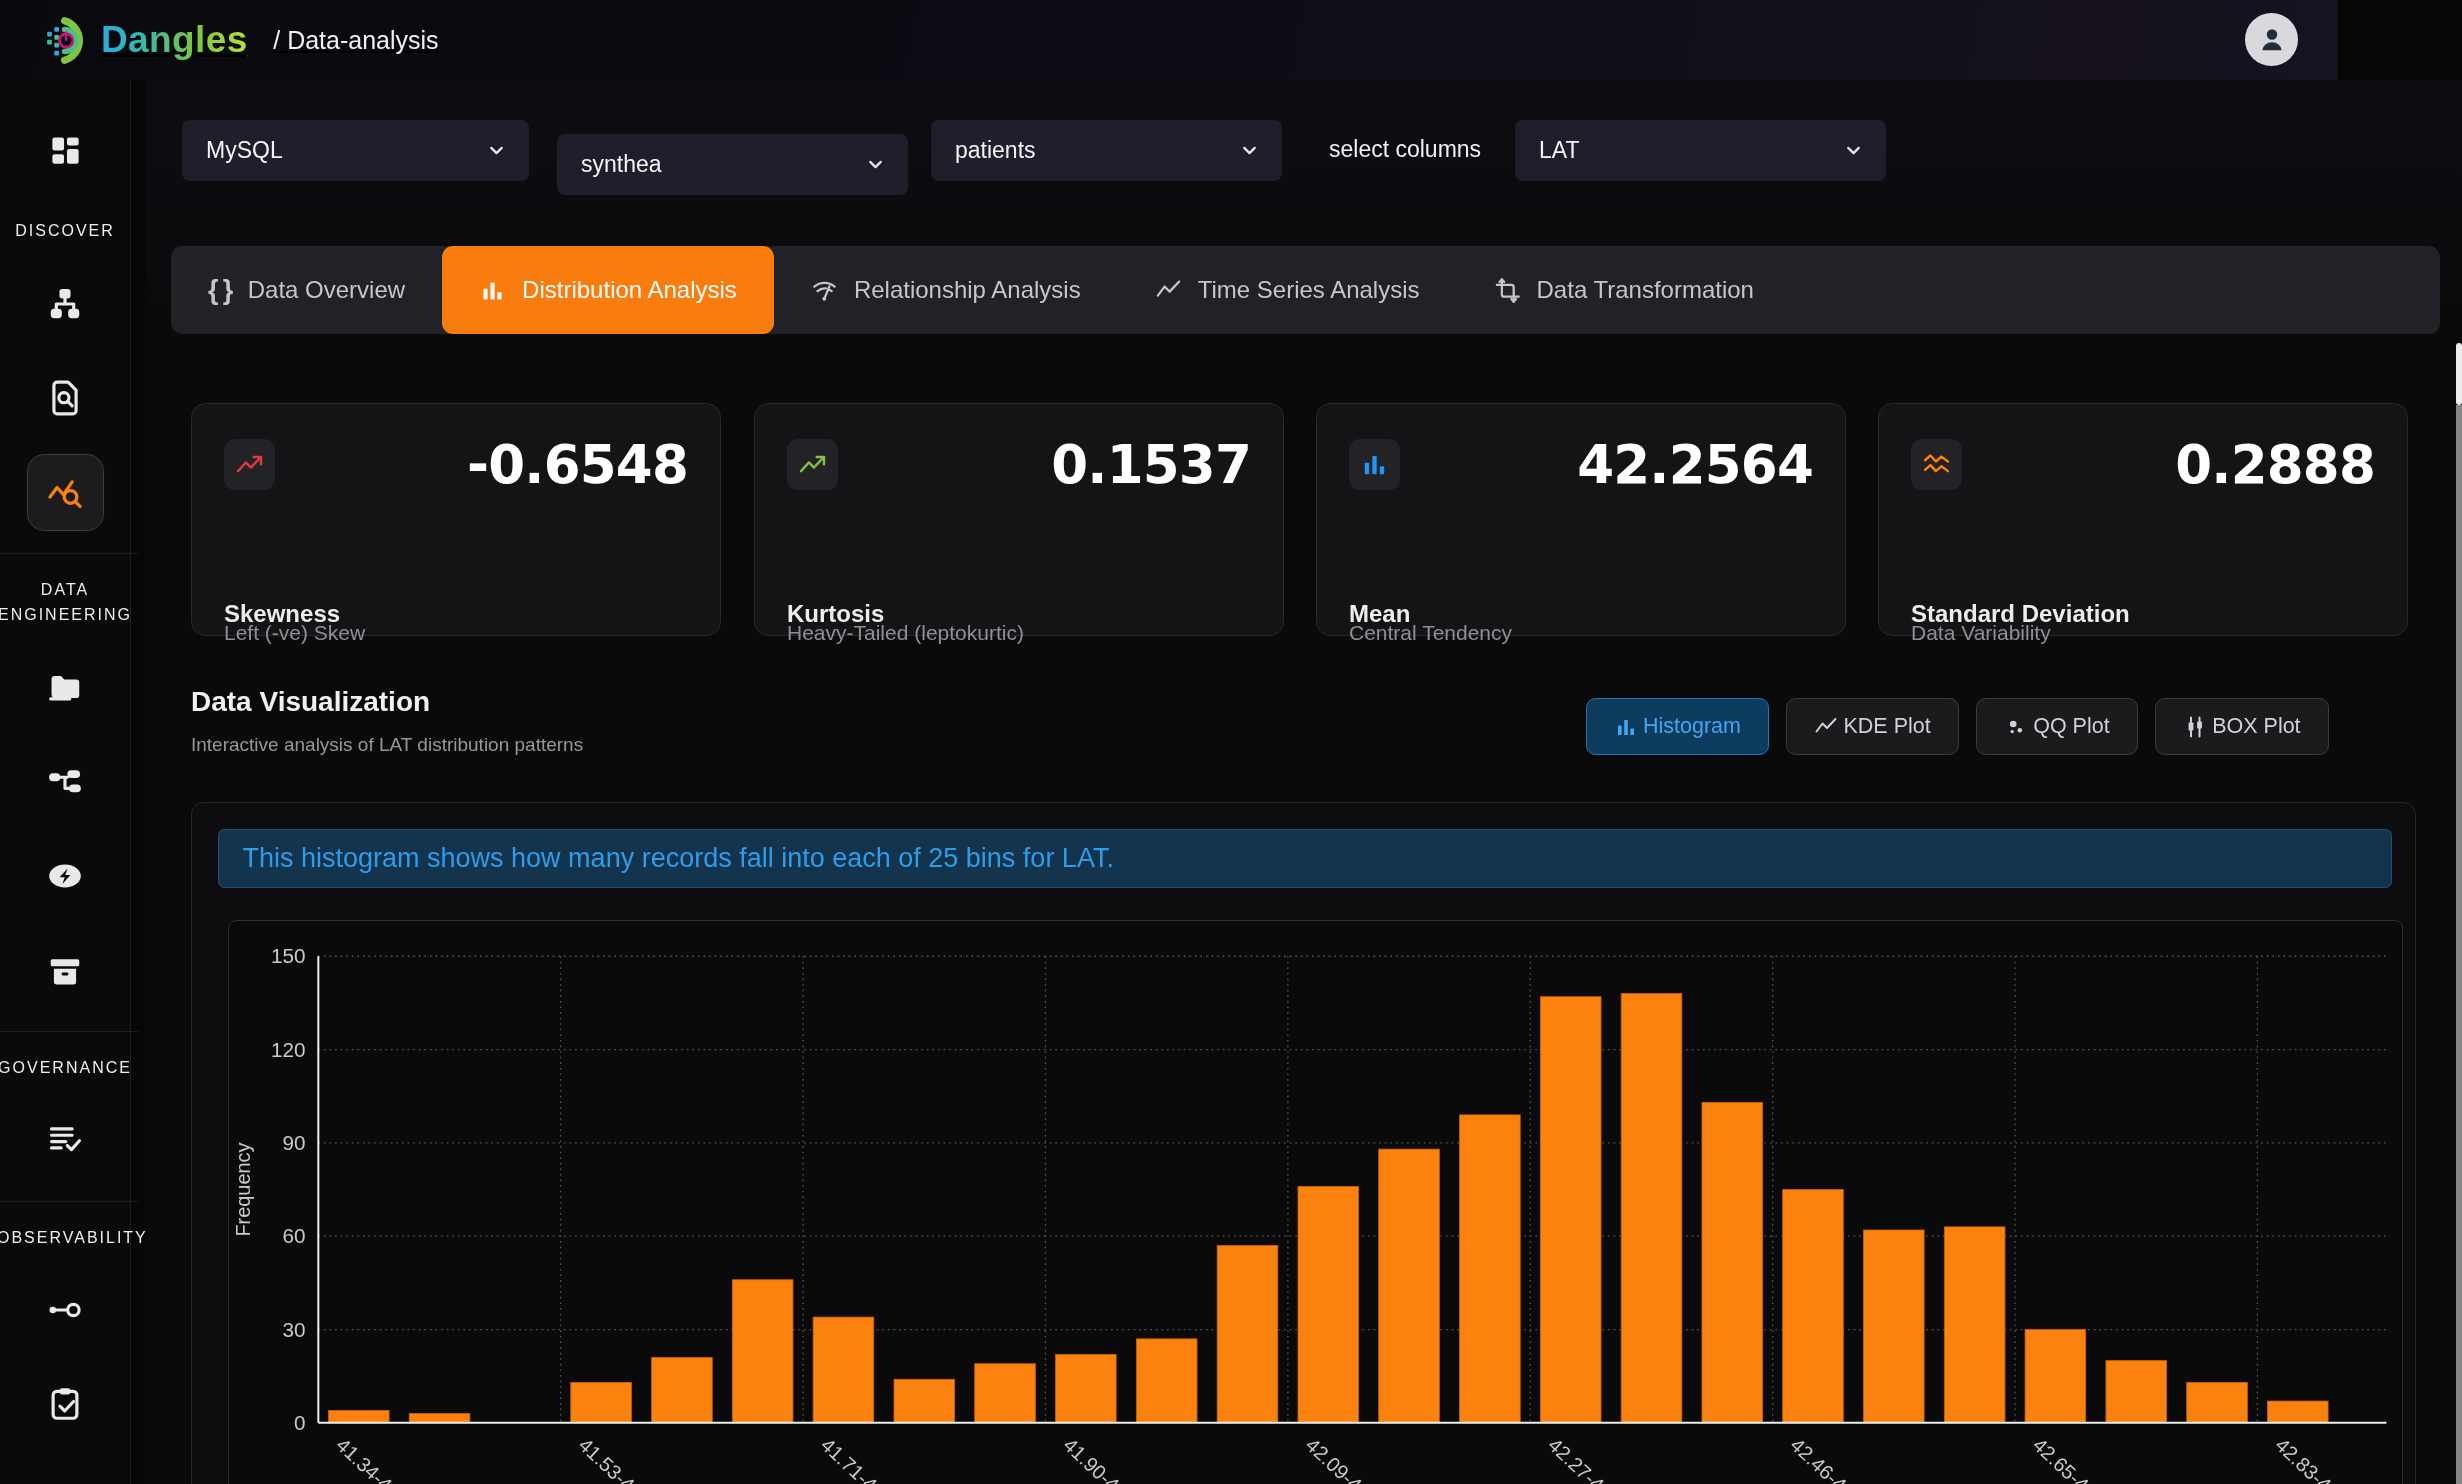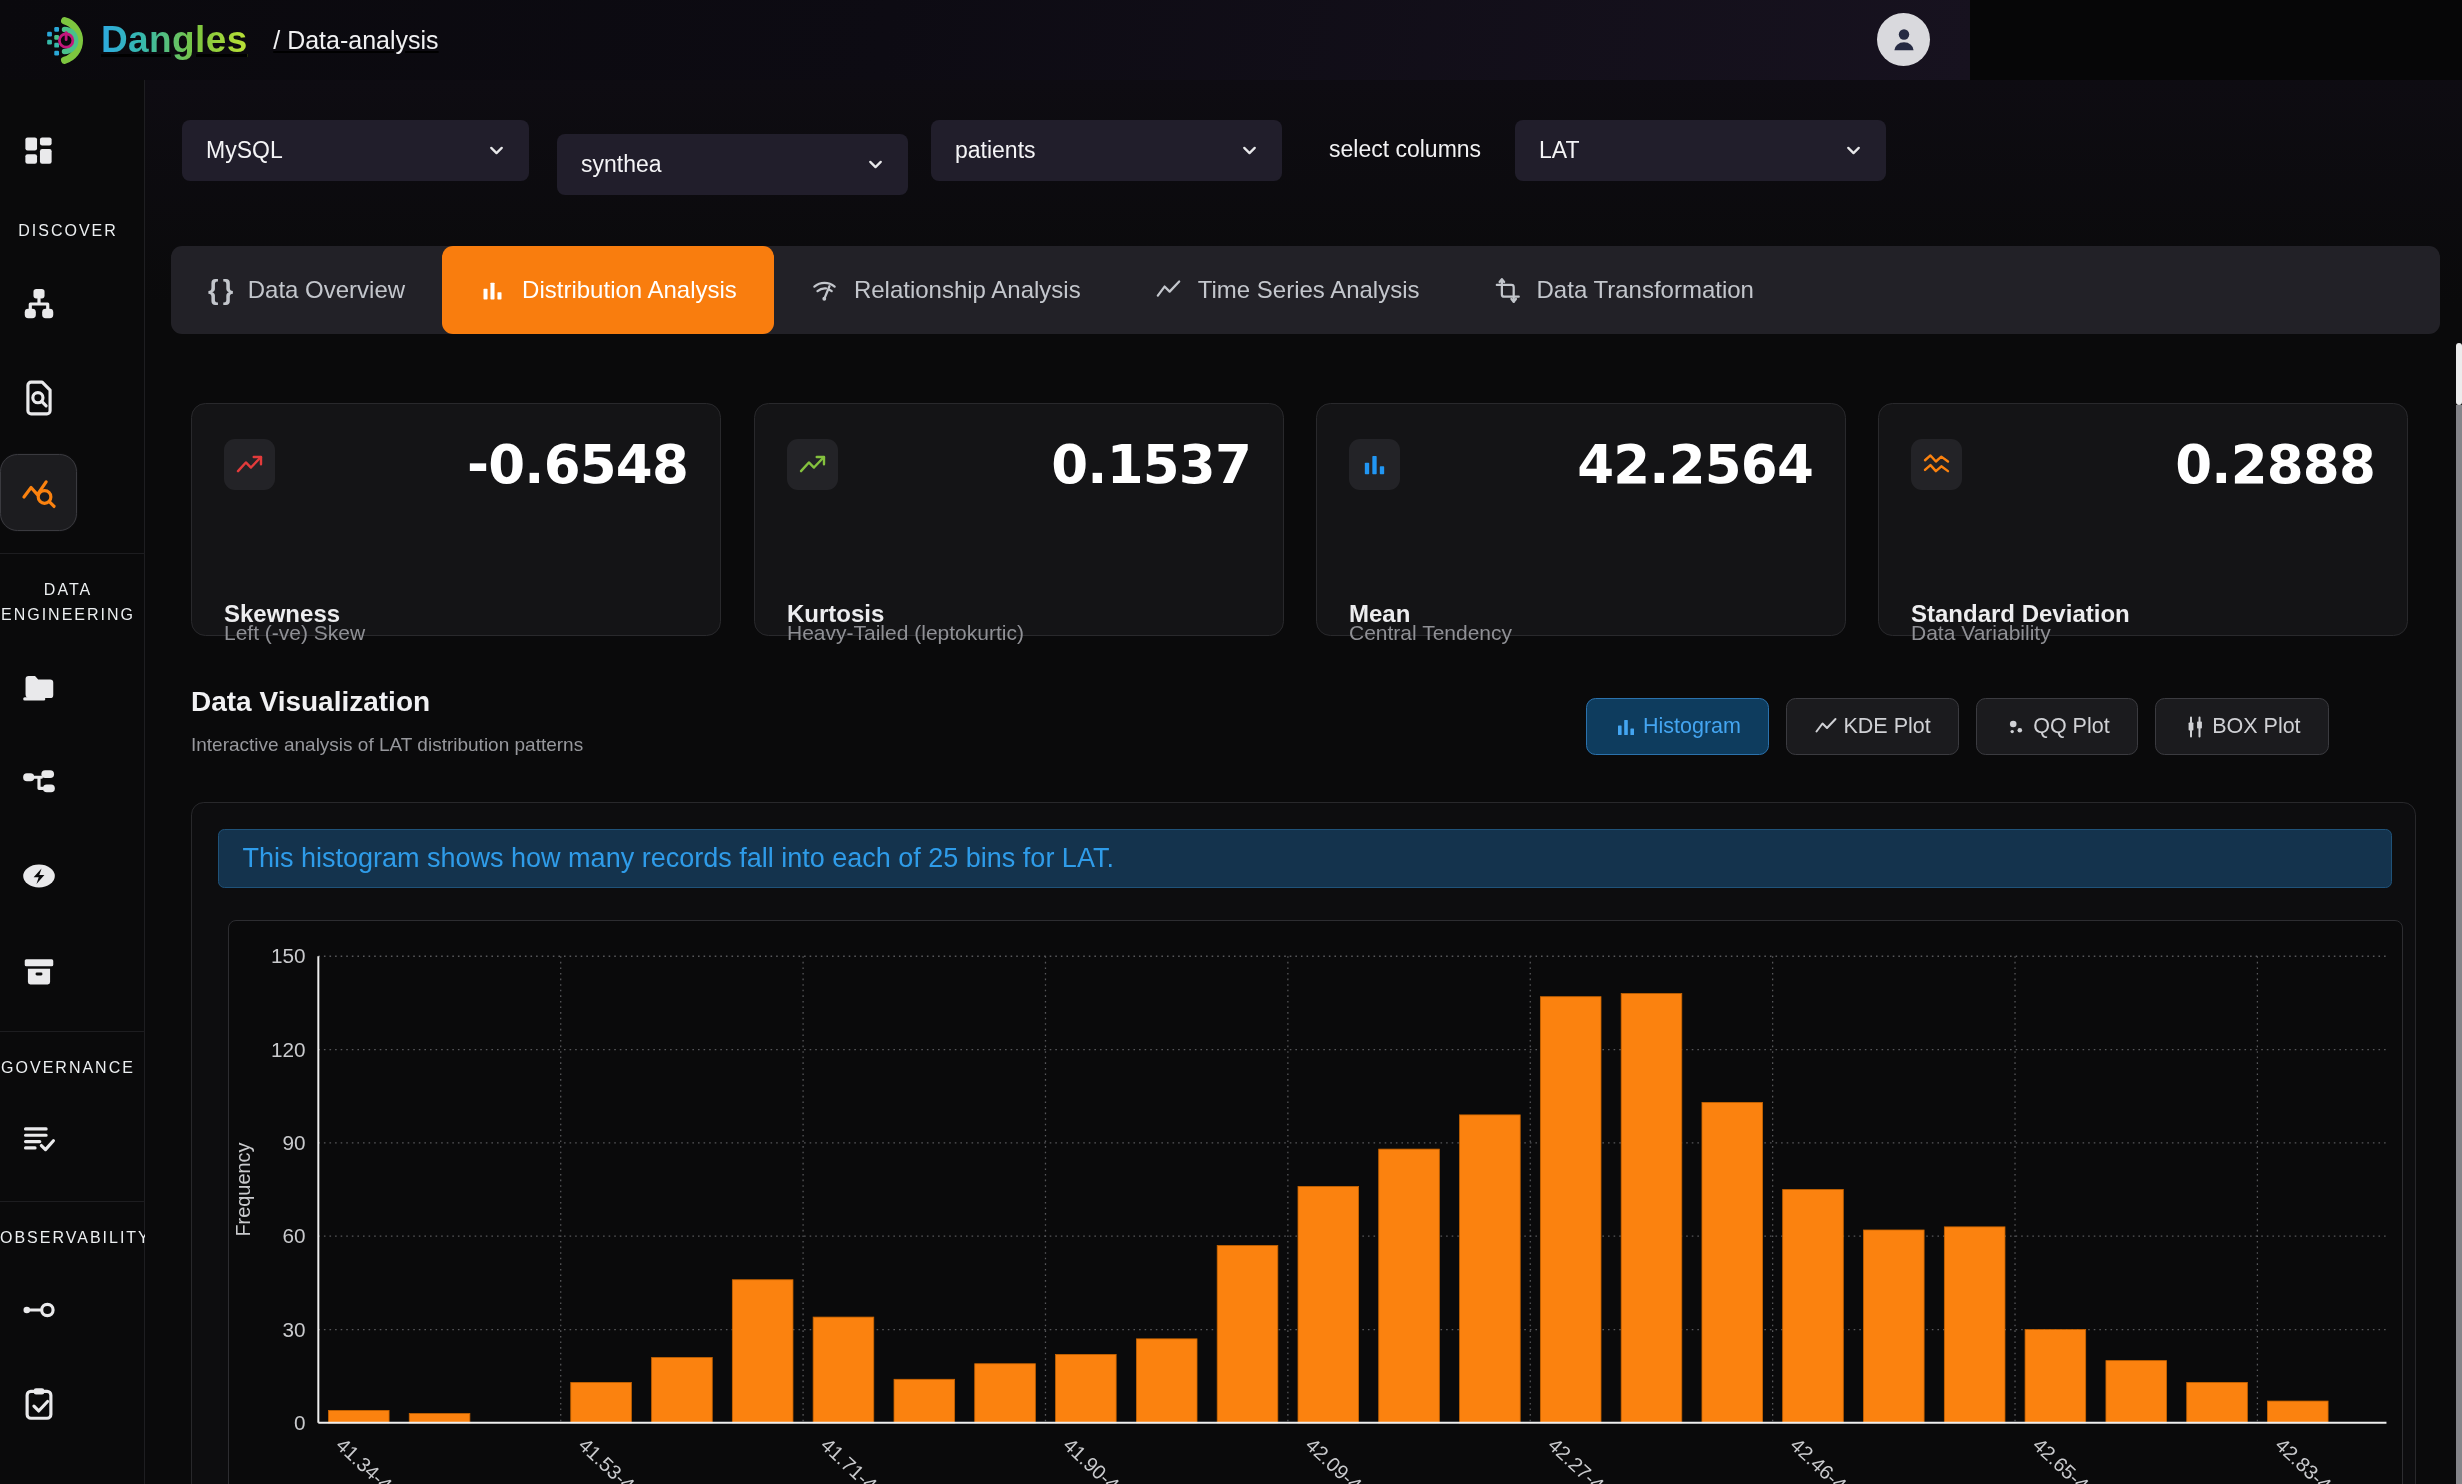--- a/index.html
+++ b/index.html
@@ -1,34 +1,34 @@
 <!DOCTYPE html>
 <html style="font-size:12.8px"><head>
 <meta charset="utf-8">
 <style>
   * { margin:0; padding:0; box-sizing:border-box; }
   html,body { width:2462px; height:1484px; overflow:hidden; background:#060607; }
   body { font-family:"Liberation Sans", sans-serif; position:relative; }
 
   
-  #header { position:absolute; left:0; top:0; width:1970px; height:80px;
+  #header { position:absolute; left:0; top:0; width:2338px; height:80px;
     background:linear-gradient(100deg,#0a090d 0%,#0d0b13 45%,#17121f 100%);
     display:flex; align-items:center; z-index:5;text-decoration:underline; }
   #logo-mark { margin-left:44px; }
   #brand { margin-left:8px; font-size:37px; font-weight:bold; letter-spacing:0.4px;
     background:linear-gradient(90deg,#2da9e0 0%,#36b9ad 28%,#7dc63f 65%,#bbe136 100%);
     -webkit-background-clip:text; background-clip:text; color:transparent; }
   #breadcrumb { margin-left:25.5px; color:#f1f1f3; font-size:25px; font-weight:500; }
   #avatar { position:absolute; right:40px; top:12.8px; width:53px; height:53px; border-radius:50%;
     background:#d9d9dd; display:flex; align-items:center; justify-content:center; }
 
   
-  #sidebar { position:absolute; left:0; top:80px; width:145px; height:1405px;
+  #sidebar { position:absolute; left:0; top:80px; width:131px; height:1405px;
     background:#0a0a0b; border-right:0.8px solid #1e1e21; display:flex; flex-direction:column;
-    padding-top:32px; }
+    align-items:center; padding-top:32px; }
   .side-icon { width:77px; height:77px; display:flex; align-items:center; justify-content:center;
     color:#e9e9eb; margin-bottom:17.5px; cursor:pointer; }
   .side-icon.active { background:#1c1c1f; border:0.8px solid #3a3a3f; border-radius:17.5px;
     box-shadow:0 0 0 0.8px #101012; }
   .side-label { color:#eceff1; font-size:16px; letter-spacing:2px; font-weight:500;
     text-align:center; line-height:1.55; margin:12.8px 0 21px 0; max-width:136px; }
   .side-divider { width:145px; height:0.8px; background:#1d1d20; margin:4.8px 0 11px 0; }
 
   
   #main { position:absolute; left:145px; top:80px; width:2317px; height:1405px;

